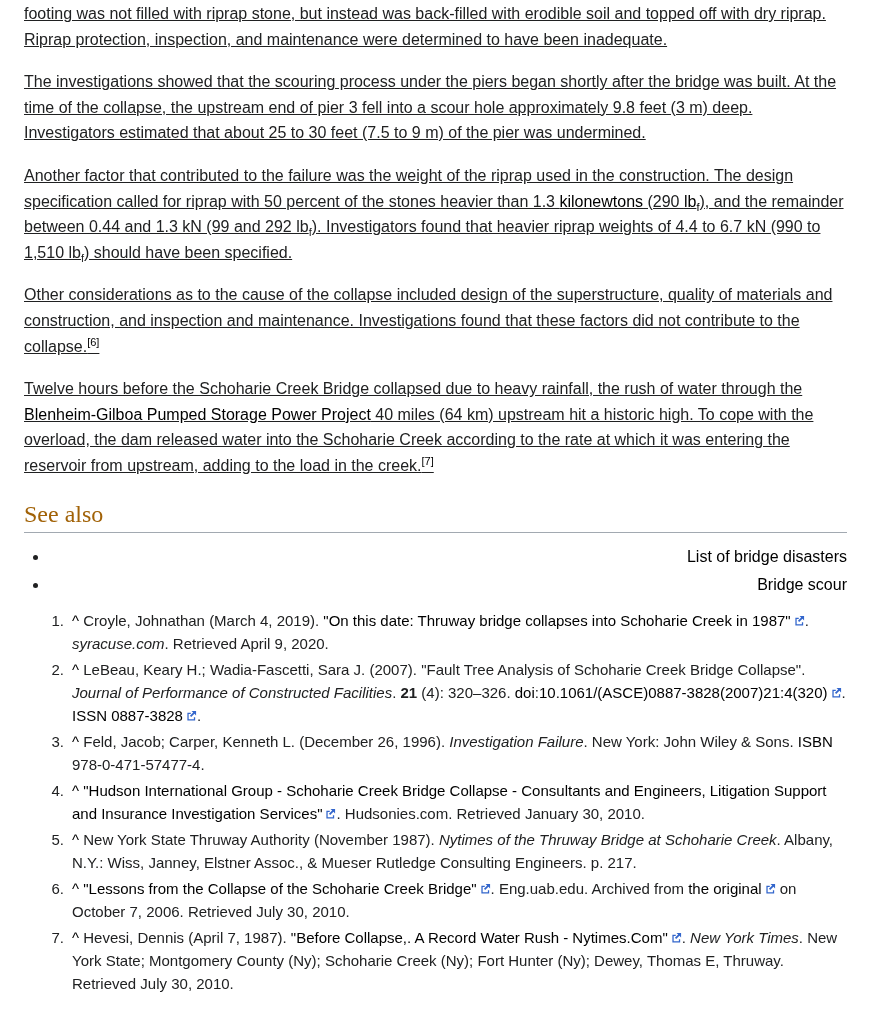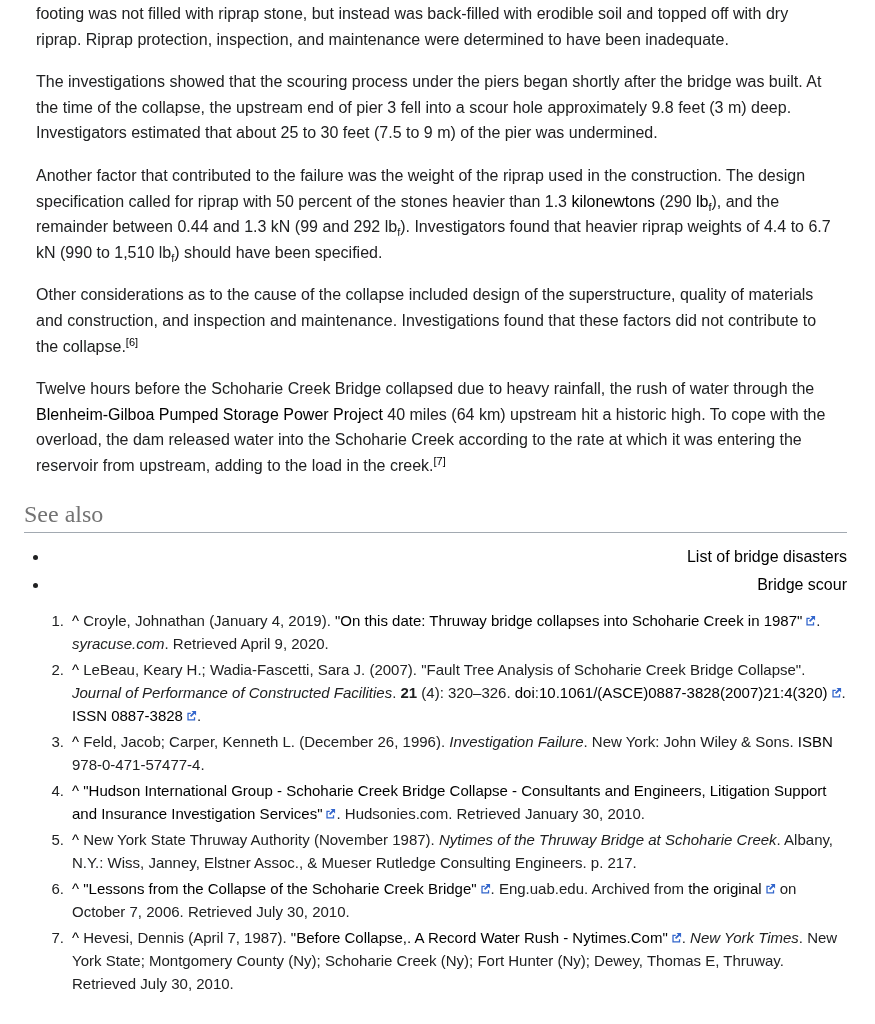--- a/index.html
+++ b/index.html
@@ -3,24 +3,24 @@
 <meta charset="utf-8">
 <style>
   html,body{margin:0;padding:0;}
   body{
     width:875px;height:1024px;overflow:hidden;background:#ffffff;
     color:#202122;
     font-family:"Liberation Sans","DejaVu Sans",sans-serif;
     font-size:16px;line-height:1.6;
   }
   .content{padding:1px 28px 0 24px;}
-  p.body-para{margin:0 12px 17px;}
+  p.body-para{margin:0 0 17px;text-decoration:underline;}
   h2.wiki-h2{
     font-family:"Liberation Serif","DejaVu Serif",serif;
-    font-weight:400;font-size:24px;line-height:1.25;color:#737373;
+    font-weight:400;font-size:24px;line-height:1.25;color:#a16207;
     margin:20px 0 0;padding-bottom:3px;
     border-bottom:1px solid #a2a9b1;
   }
   ul.see-also{margin:11px 0 0;padding:0 0 0 25px;}
   ul.see-also li{margin-bottom:3px;text-align:right;}
   ol.refs{margin:11px 0 0;padding:0 0 0 48px;list-style:none;font-size:15px;line-height:23px;}
   ol.refs li{margin-bottom:3px;position:relative;}
   .ref-num{position:absolute;left:-40px;width:32px;text-align:right;}
   a.wl{color:#000000;text-decoration:none;cursor:pointer;}
   a.caret{font-weight:400;}
@@ -46,21 +46,21 @@
   <ul class="see-also">
     <li>
       <a class="wl" href="#">List of bridge disasters</a>
     </li>
     <li>
       <a class="wl" href="#">Bridge scour</a>
     </li>
   </ul>
 
   <ol class="refs">
-    <li><span class="ref-num">1.</span><span><a class="wl caret" href="#">^</a><span> Croyle, Johnathan (January 4, 2019). </span><a class="wl" href="#">"On this date: Thruway bridge collapses into Schoharie Creek in 1987"<svg class="ext-icon" width="11" height="11" viewBox="0 0 12 12" aria-hidden="true">
+    <li><span class="ref-num">1.</span><span><a class="wl caret" href="#">^</a><span> Croyle, Johnathan (March 4, 2019). </span><a class="wl" href="#">"On this date: Thruway bridge collapses into Schoharie Creek in 1987"<svg class="ext-icon" width="11" height="11" viewBox="0 0 12 12" aria-hidden="true">
               <path fill="currentColor" d="M6 1h5v5L9.2 4.2 5.7 7.7 4.3 6.3 7.8 2.8 6 1z"></path>
               <path fill="currentColor" d="M1.5 3h3.7v1.4H2.9v5.7h5.7V7.8H10v3.7H1.5V3z"></path>
             </svg></a><span>. </span><i>syracuse.com</i><span>. Retrieved April 9, 2020.</span></span></li>
     <li><span class="ref-num">2.</span><span><a class="wl caret" href="#">^</a><span> LeBeau, Keary H.; Wadia-Fascetti, Sara J. (2007). "Fault Tree Analysis of Schoharie Creek Bridge Collapse". </span><i>Journal of Performance of Constructed Facilities</i><span>. </span><b>21</b><span> (4): 320–326. </span><a class="wl" href="#">doi</a><span>:</span><a class="wl" href="#">10.1061/(ASCE)0887-3828(2007)21:4(320)<svg class="ext-icon" width="11" height="11" viewBox="0 0 12 12" aria-hidden="true">
               <path fill="currentColor" d="M6 1h5v5L9.2 4.2 5.7 7.7 4.3 6.3 7.8 2.8 6 1z"></path>
               <path fill="currentColor" d="M1.5 3h3.7v1.4H2.9v5.7h5.7V7.8H10v3.7H1.5V3z"></path>
             </svg></a><span>. </span><a class="wl" href="#">ISSN</a><span> </span><a class="wl" href="#">0887-3828<svg class="ext-icon" width="11" height="11" viewBox="0 0 12 12" aria-hidden="true">
               <path fill="currentColor" d="M6 1h5v5L9.2 4.2 5.7 7.7 4.3 6.3 7.8 2.8 6 1z"></path>
               <path fill="currentColor" d="M1.5 3h3.7v1.4H2.9v5.7h5.7V7.8H10v3.7H1.5V3z"></path>
             </svg></a><span>.</span></span></li>

